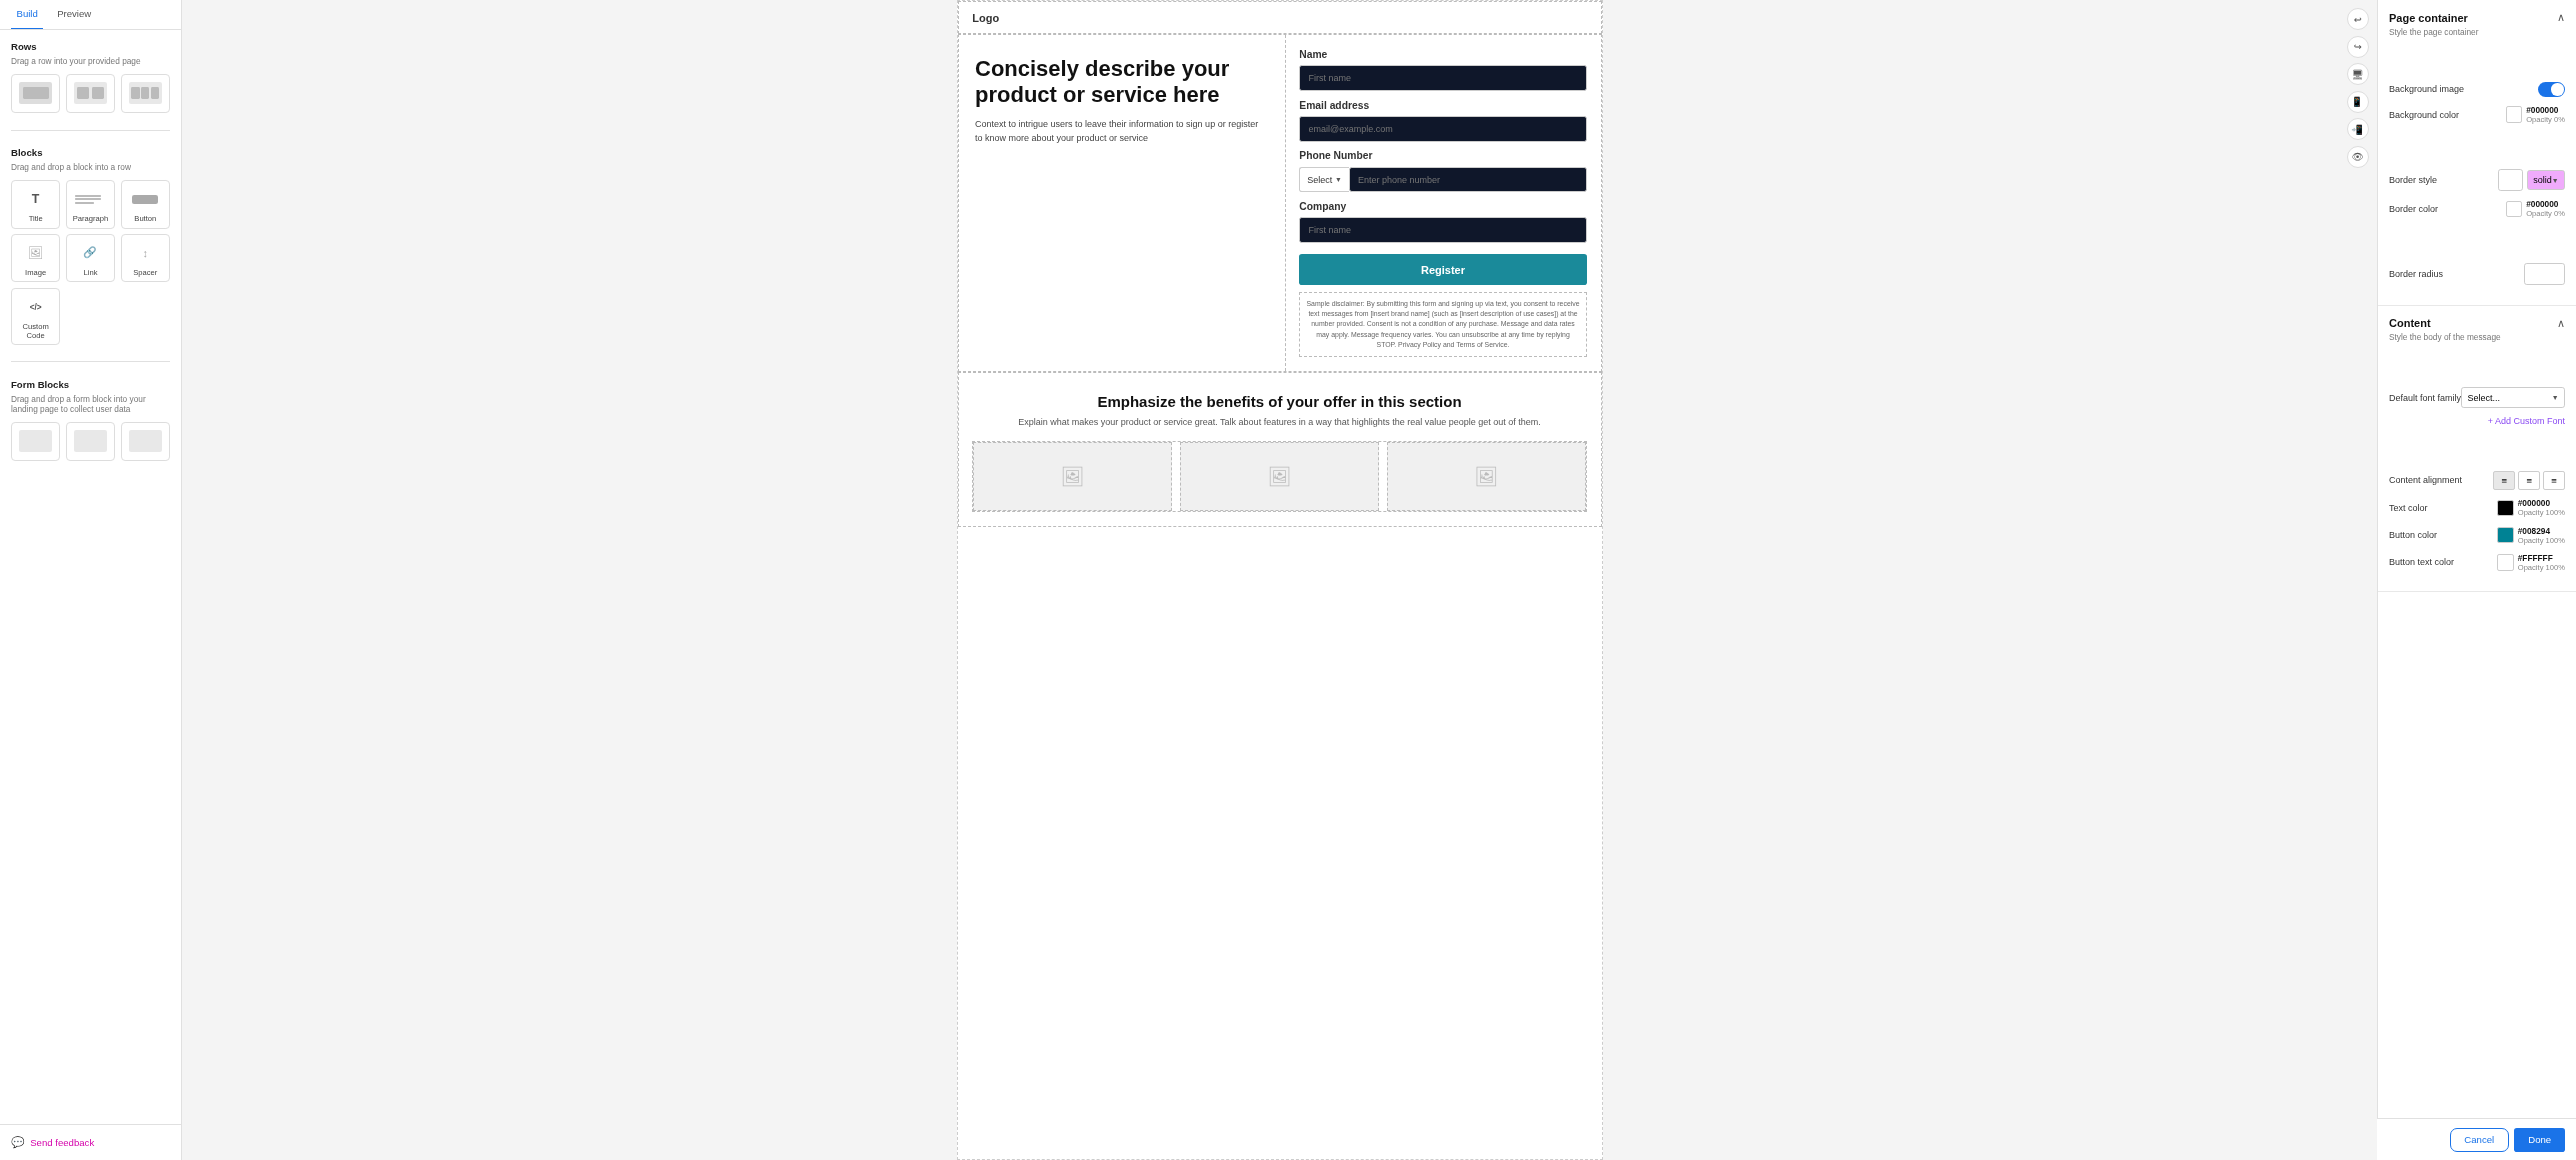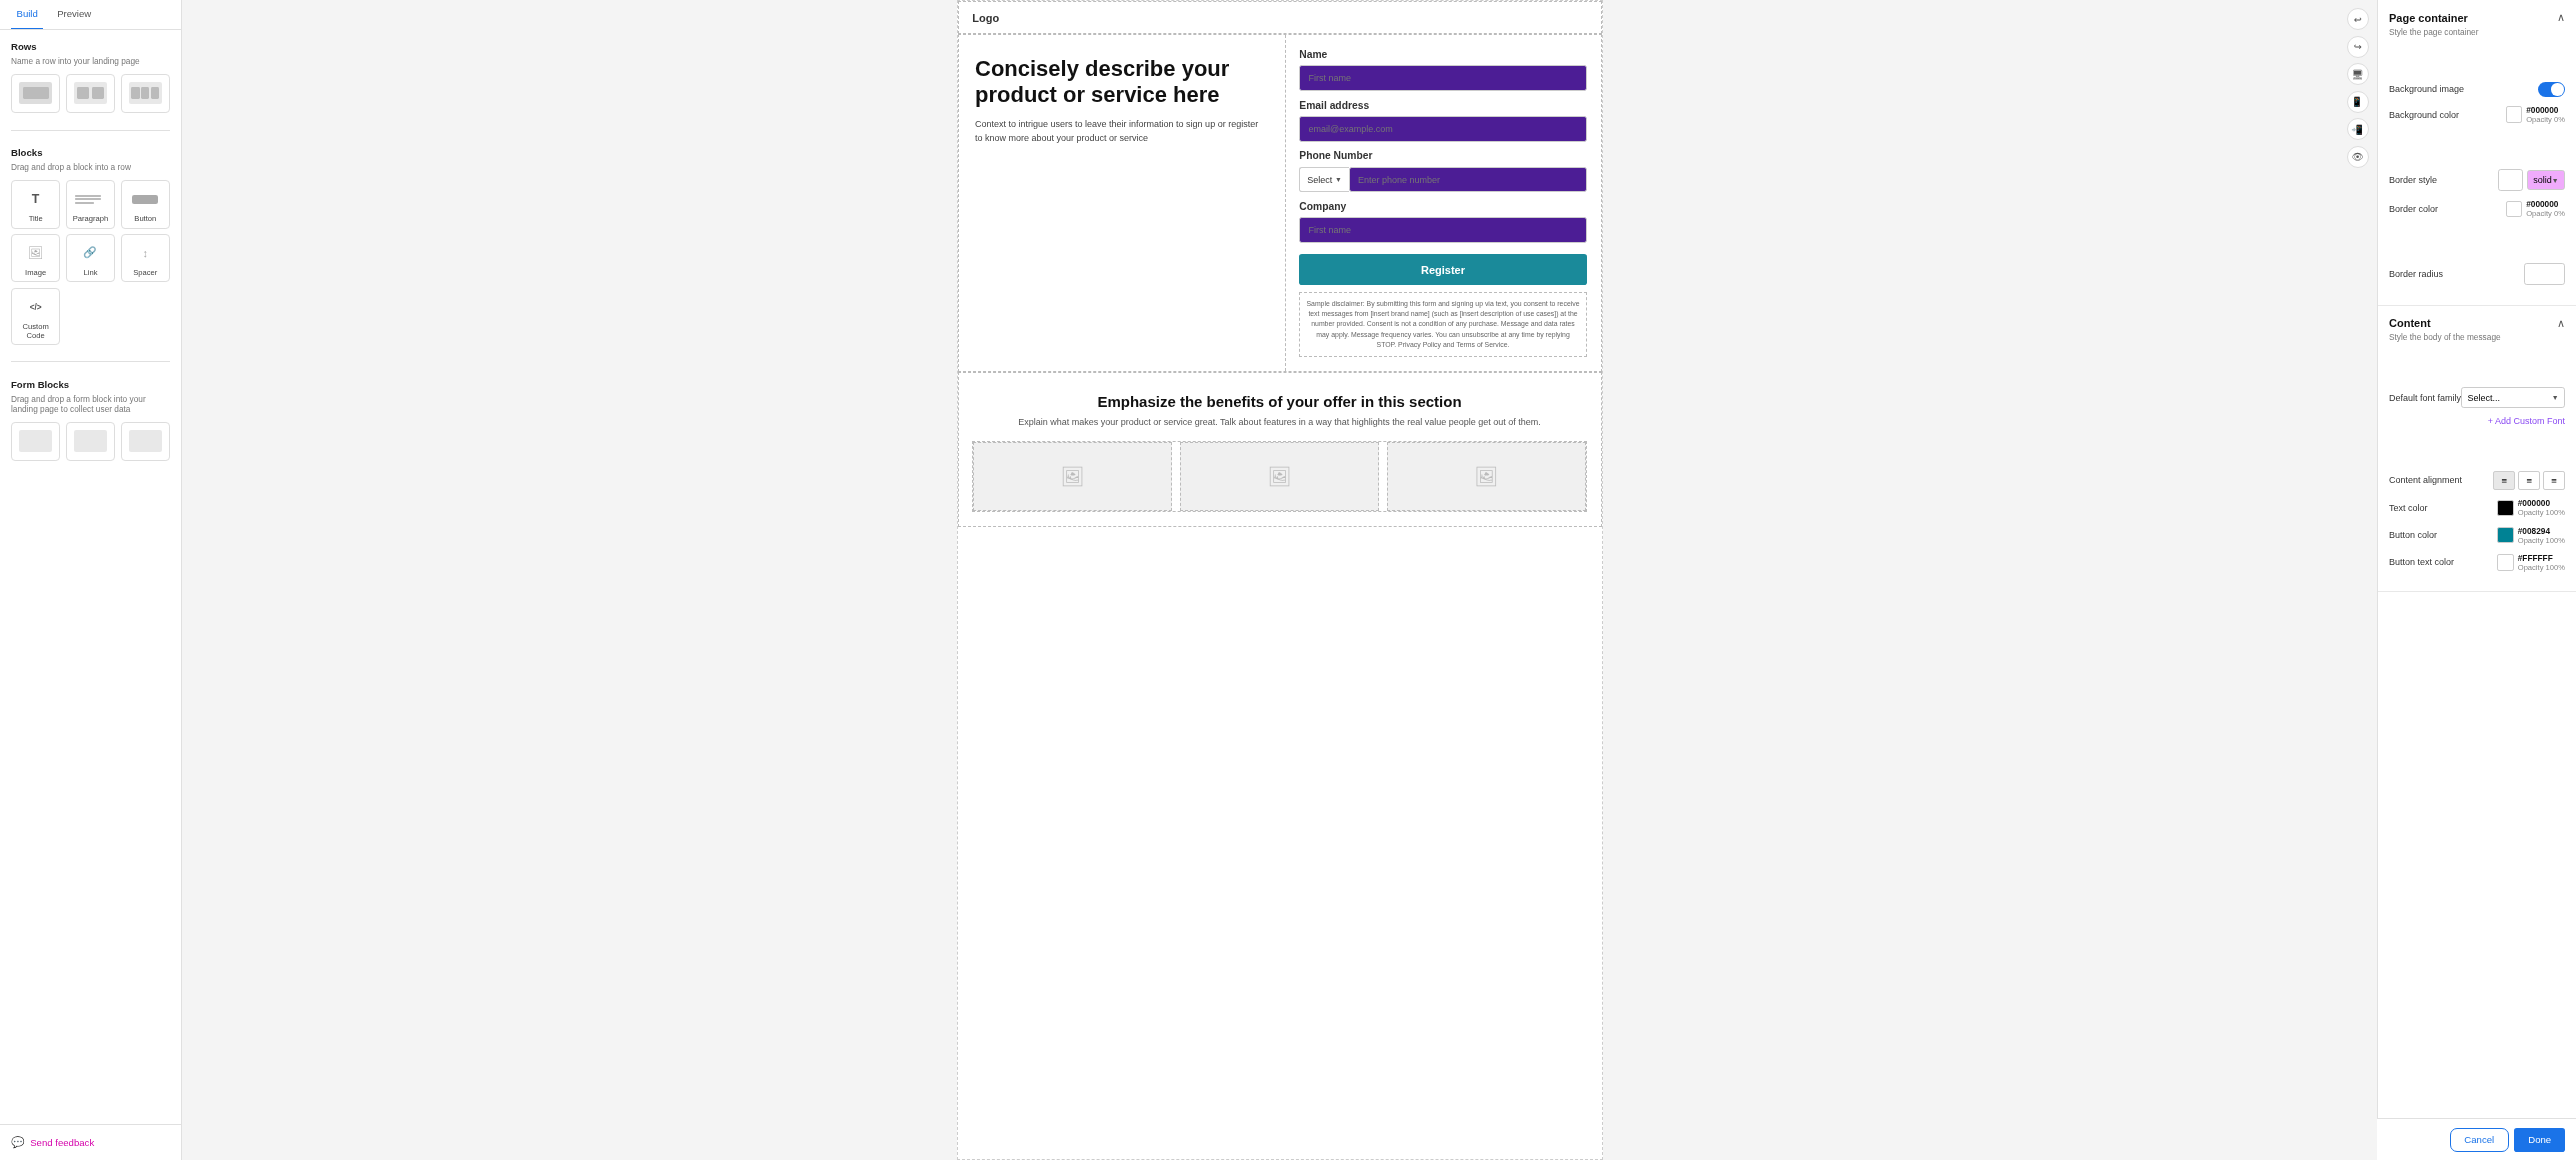--- a/index.html
+++ b/index.html
@@ -178,21 +178,21 @@
     .form-field {
       margin-bottom: 8.3px;
     }
     .form-field input {
       width: 100%;
       padding: 6.9px 8.3px;
       border: 0.7px solid #ccc;
       border-radius: 2.8px;
       font-size: 9px;
       color: #888;
-      background: #4c1d95;
+      background: #0f172a;
       outline: none;
     }
     .phone-row {
       display: flex;
       gap: 0;
     }
     .phone-select {
       display: flex;
       align-items: center;
       padding: 6.9px 6.9px;
@@ -468,21 +468,21 @@
 <body>
 
 <div class="left-sidebar">
   <div class="tab-bar">
     <div class="tab active">Build</div>
     <div class="tab">Preview</div>
   </div>
 
   <div class="sidebar-section">
     <div class="sidebar-section-title">Rows</div>
-    <div class="sidebar-section-subtitle">Name a row into your landing page</div>
+    <div class="sidebar-section-subtitle">Drag a row into your provided page</div>
     <div class="block-grid">
       <div class="block-item">
         <div class="block-icon" style="background:#ddd;">
           <div style="width:26px;height:12.4px;background:#bbb;border-radius:1.4px;"></div>
         </div>
       </div>
       <div class="block-item">
         <div class="block-icon" style="display:flex;gap:2.1px;align-items:center;justify-content:center;">
           <div style="width:12.4px;height:12.4px;background:#bbb;border-radius:1.4px;"></div>
           <div style="width:12.4px;height:12.4px;background:#bbb;border-radius:1.4px;"></div>

